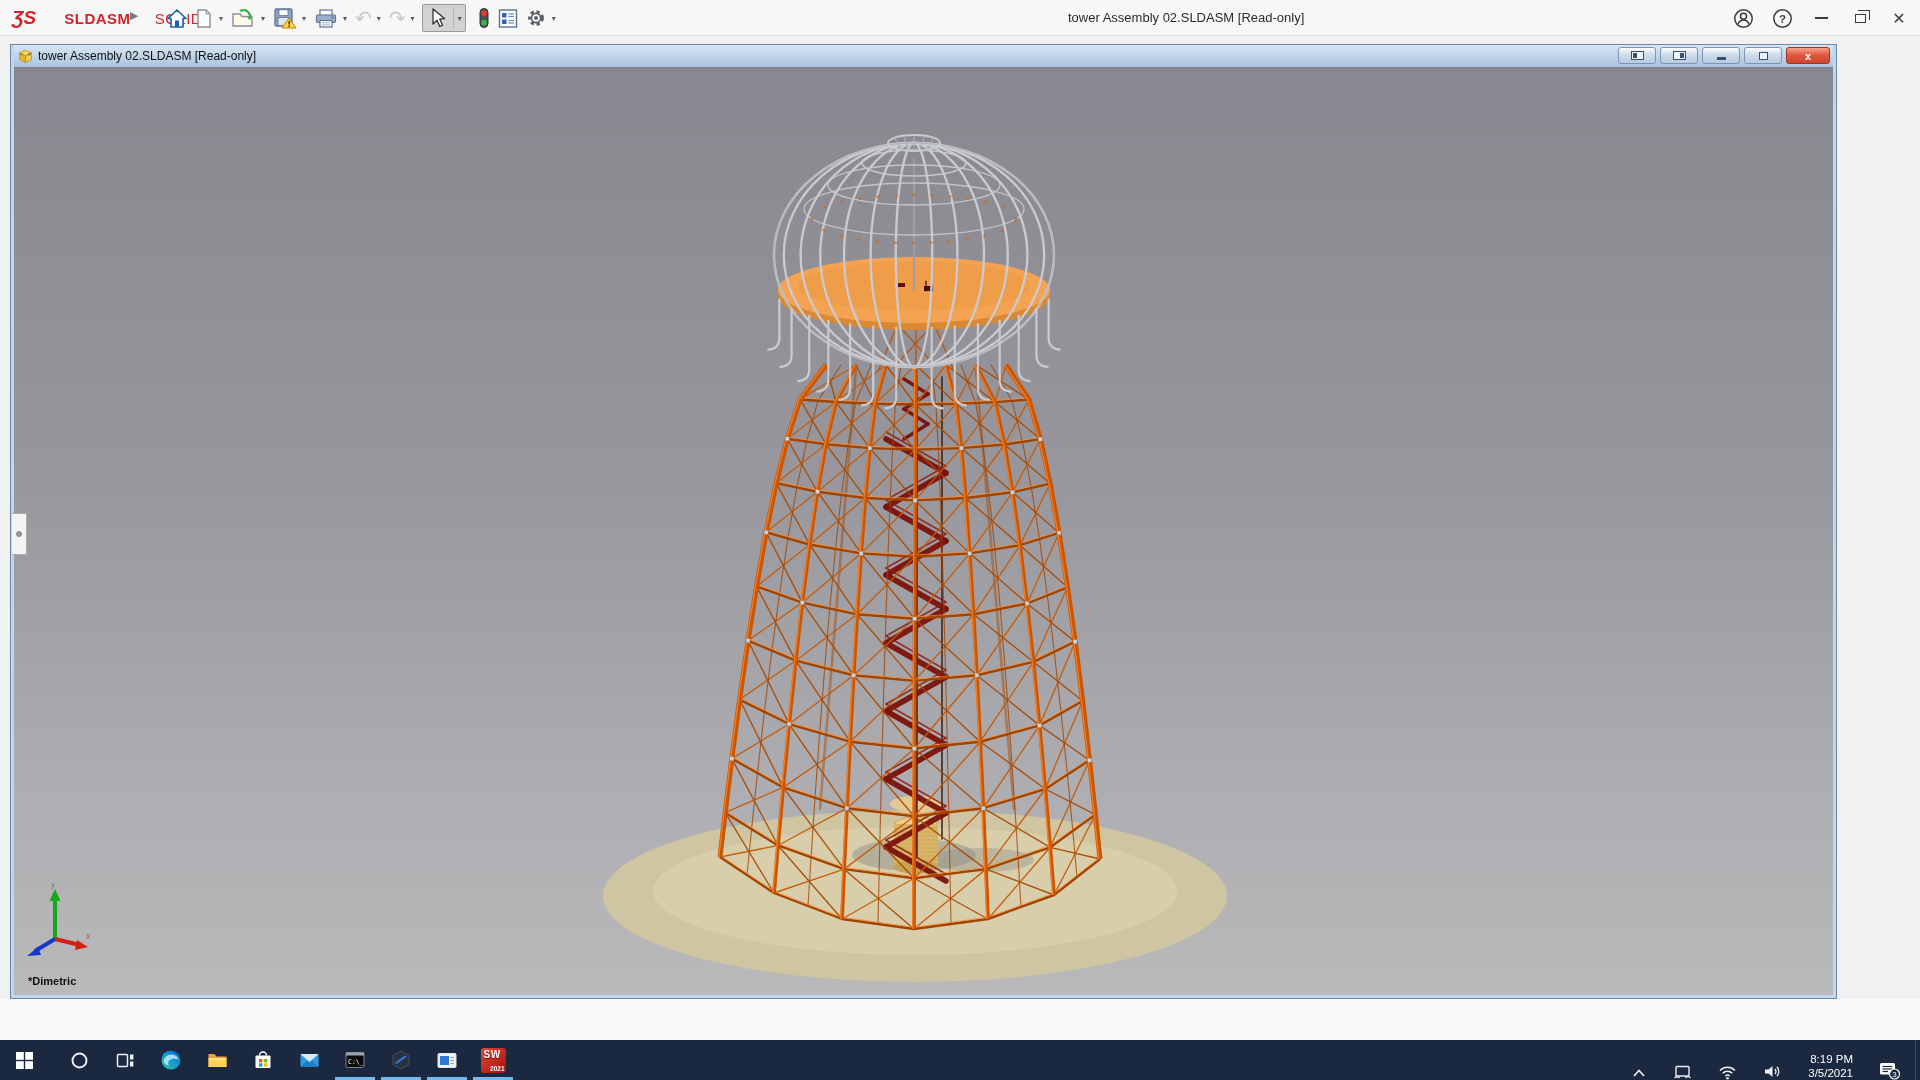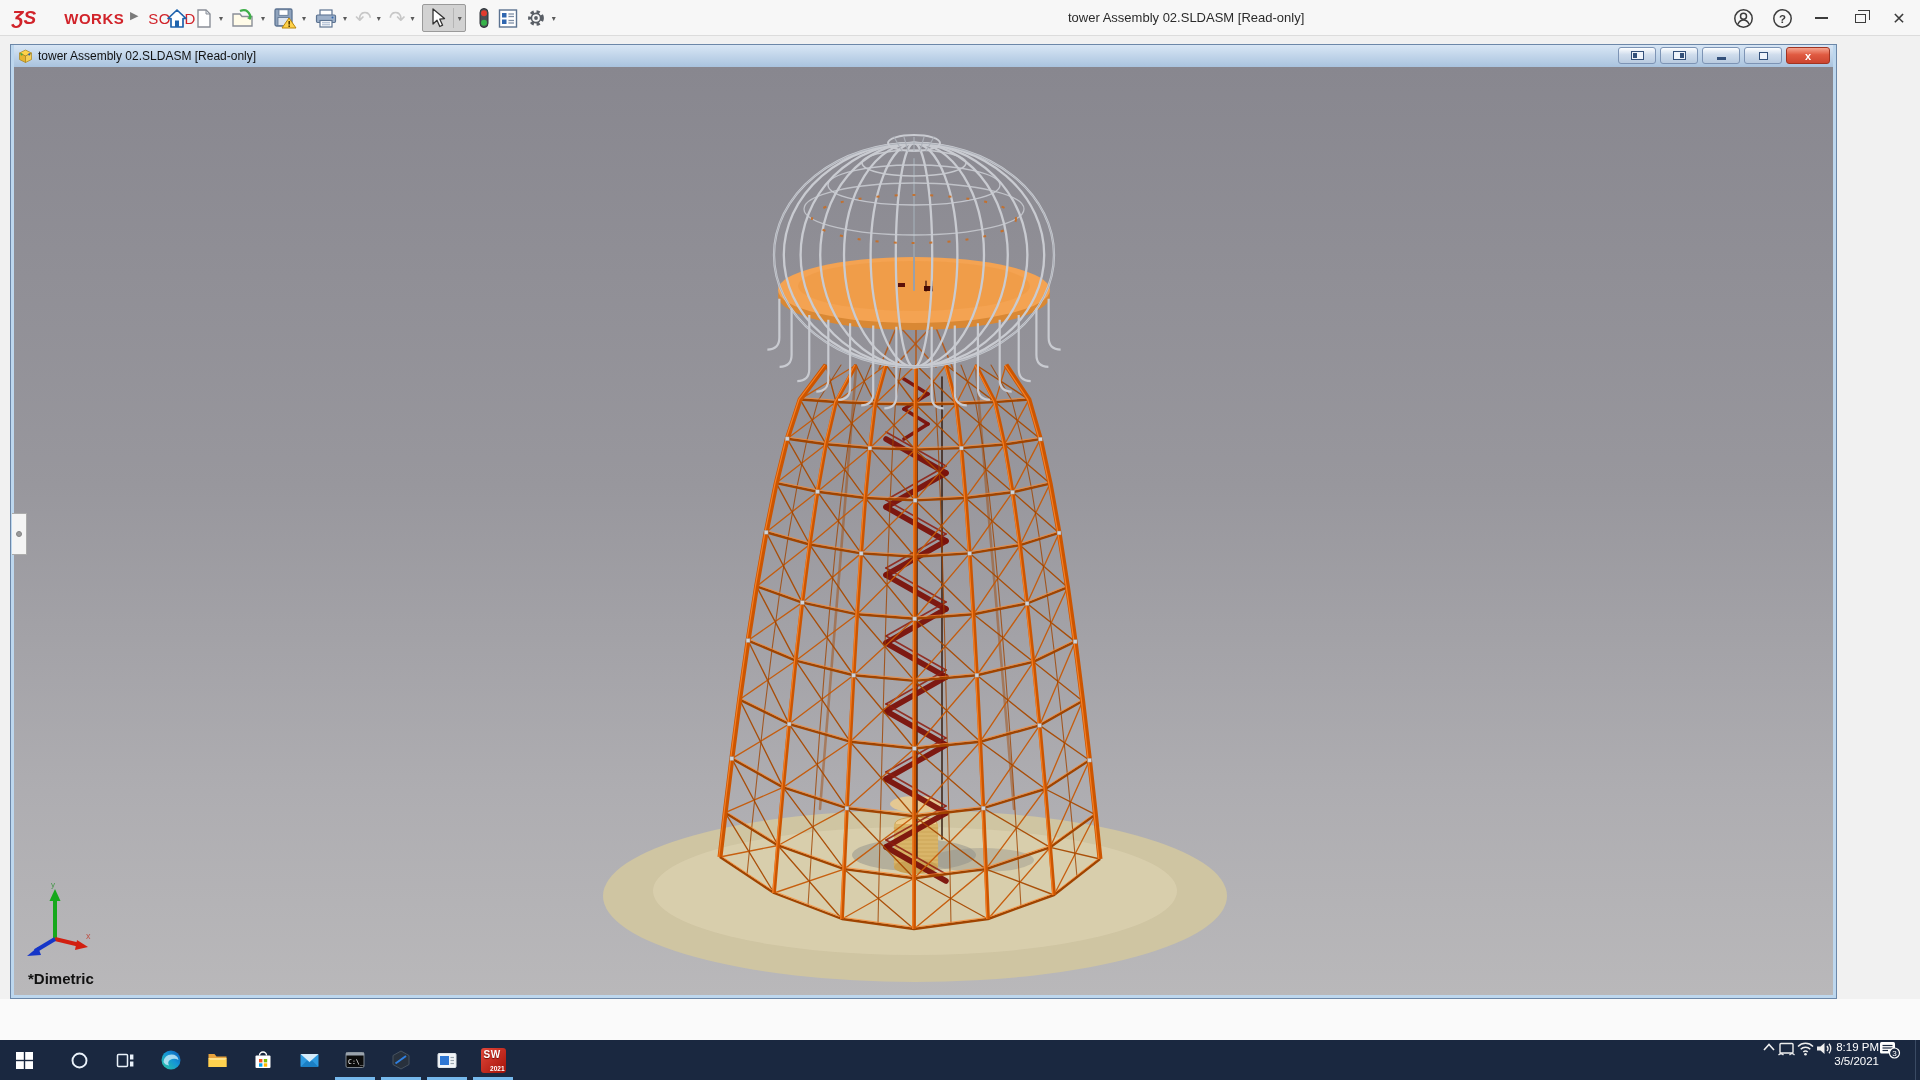--- a/index.html
+++ b/index.html
@@ -41,21 +41,21 @@
   .dbtn.close { background:linear-gradient(#f5a38e,#e05a41 45%,#cc4530); border-color:#a03422;
     color:#fff; font-weight:bold; font-size:11px; width:44px; }
   .paneglyph { width:13px; height:9px; border:1px solid #33507a; background:#eef3fa; position:relative; }
   .paneglyph.left::before  { content:""; position:absolute; left:1px; top:1px; width:4px; height:5px; background:#33507a; }
   .paneglyph.right::before { content:""; position:absolute; right:1px; top:1px; width:4px; height:5px; background:#33507a; }
   .minglyph { width:9px; height:3px; background:#33507a; margin-top:6px; }
   .restglyph { width:9px; height:8px; border:1.5px solid #33507a; background:#eef3fa; }
 
   .viewport { position:relative; width:1819px; height:928px;
     background:linear-gradient(180deg,#88878f 0%,#98979d 45%,#aeadb1 78%,#b9b8ba 100%); overflow:hidden; }
-  .viewlabel { position:absolute; left:14px; bottom:8px; font-size:15px; font-weight:bold; color:#111; }
+  .viewlabel { position:absolute; left:14px; bottom:8px; font-size:11px; font-weight:bold; color:#111; }
   .triad { position:absolute; left:6px; bottom:30px; }
   .fmtab { position:absolute; left:1px; top:468px; width:15px; height:42px; background:#f4f4f4;
     border:1px solid #ababab; border-left:none; display:flex; align-items:center; justify-content:center; }
   .fmtab .dot { width:6px; height:6px; border-radius:50%; background:#9a9a9a; border:1px solid #848484; }
 
   .bottomstrip { position:absolute; left:0; top:999px; width:1920px; height:41px; background:#fafafa; }
 
   
   .taskbar { position:absolute; left:0; top:1040px; width:1920px; height:40px; background:#1a2840;
     display:flex; align-items:stretch; }
@@ -65,34 +65,34 @@
   .searchbox span { font-size:14.5px; color:#5f5f5f; }
   .tb-icons { display:flex; }
   .tibtn { width:46px; display:flex; align-items:center; justify-content:center; position:relative; }
   .tibtn.running::after { content:""; position:absolute; left:3px; right:3px; bottom:0; height:3px; background:#76b9ed; }
   .swtile { width:25px; height:25px; border-radius:3px; background:linear-gradient(135deg,#e2473a,#a31208);
     position:relative; }
   .swtile .sw { position:absolute; left:3px; top:1px; color:#fff; font-weight:bold; font-size:10px; letter-spacing:.5px;
     text-shadow:0 1px 1px #6d0c05;}
   .swtile .yr { position:absolute; right:1px; bottom:1px; color:#fff; font-weight:bold; font-size:6.5px; }
   .cmdtext { font-family:"DejaVu Sans Mono", monospace; }
-  .tray { margin-left:auto; display:flex; align-items:flex-start; gap:0; padding-right:14px; }
+  .tray { margin-left:auto; display:flex; align-items:flex-end; gap:26px; padding-right:14px; }
   .trayico { display:flex; align-items:center; justify-content:center; }
   .clock { color:#fff; font-size:11.5px; text-align:right; line-height:14px; }
   .showdesk { width:5px; border-left:1px solid #3a4a63; }
 
   svg { display:block; }
 </style>
 </head>
 <body>
 
 <div class="appbar">
   <div class="brand">
     <span class="glyph">ƷS</span>
-    <span class="bold">WORKS</span>
+    <span class="bold">SLDASM</span>
     <span class="light">SOLID</span>
   </div>
   <span class="flyout">▶</span>
 
   <div class="tools">
     <div class="tbtn">
       <span>
         <svg width="22" height="21" viewBox="0 0 22 21">
             <path d="M11 2 L20 10.5 H17 V19 H5 V10.5 H2 Z" fill="#fff" stroke="#1f63ad" stroke-width="1.7" stroke-linejoin="round"></path>
             <rect x="9" y="12.5" width="4" height="6.5" fill="#1f63ad"></rect>

